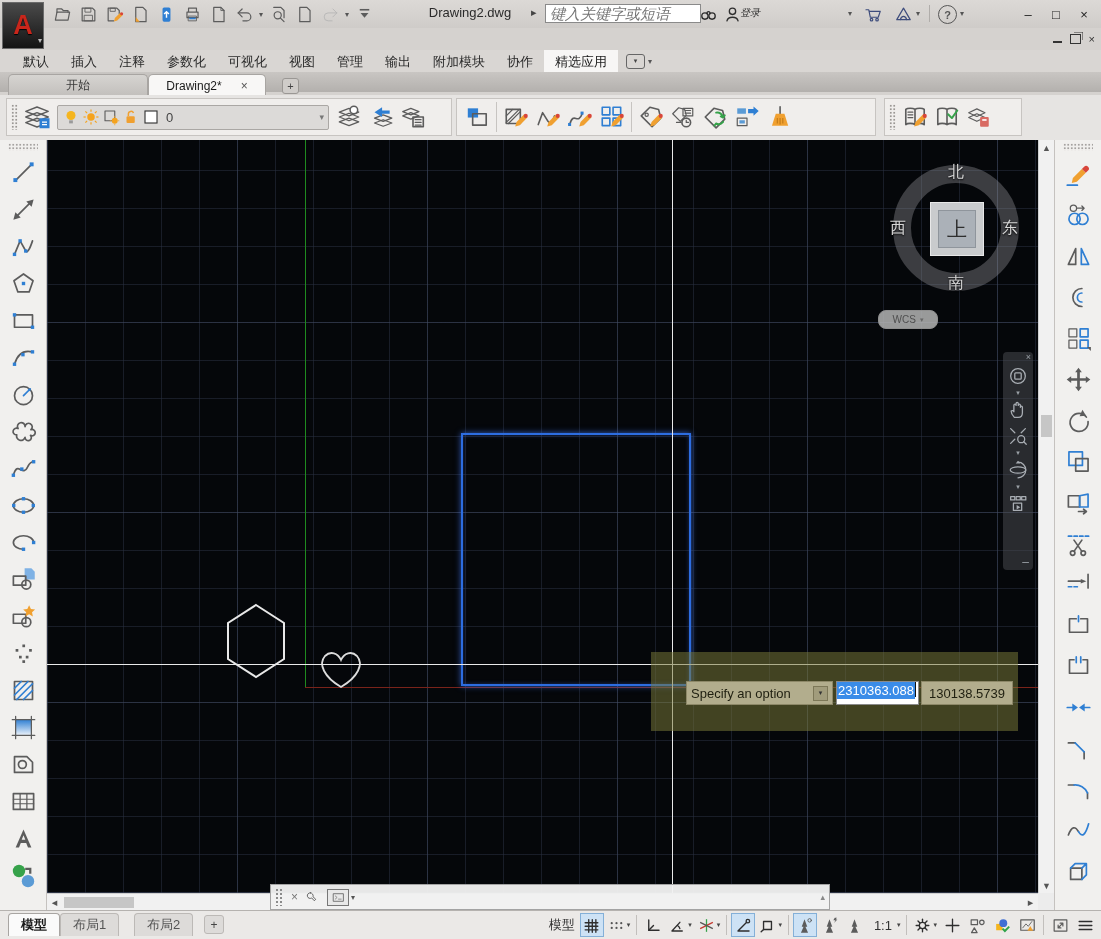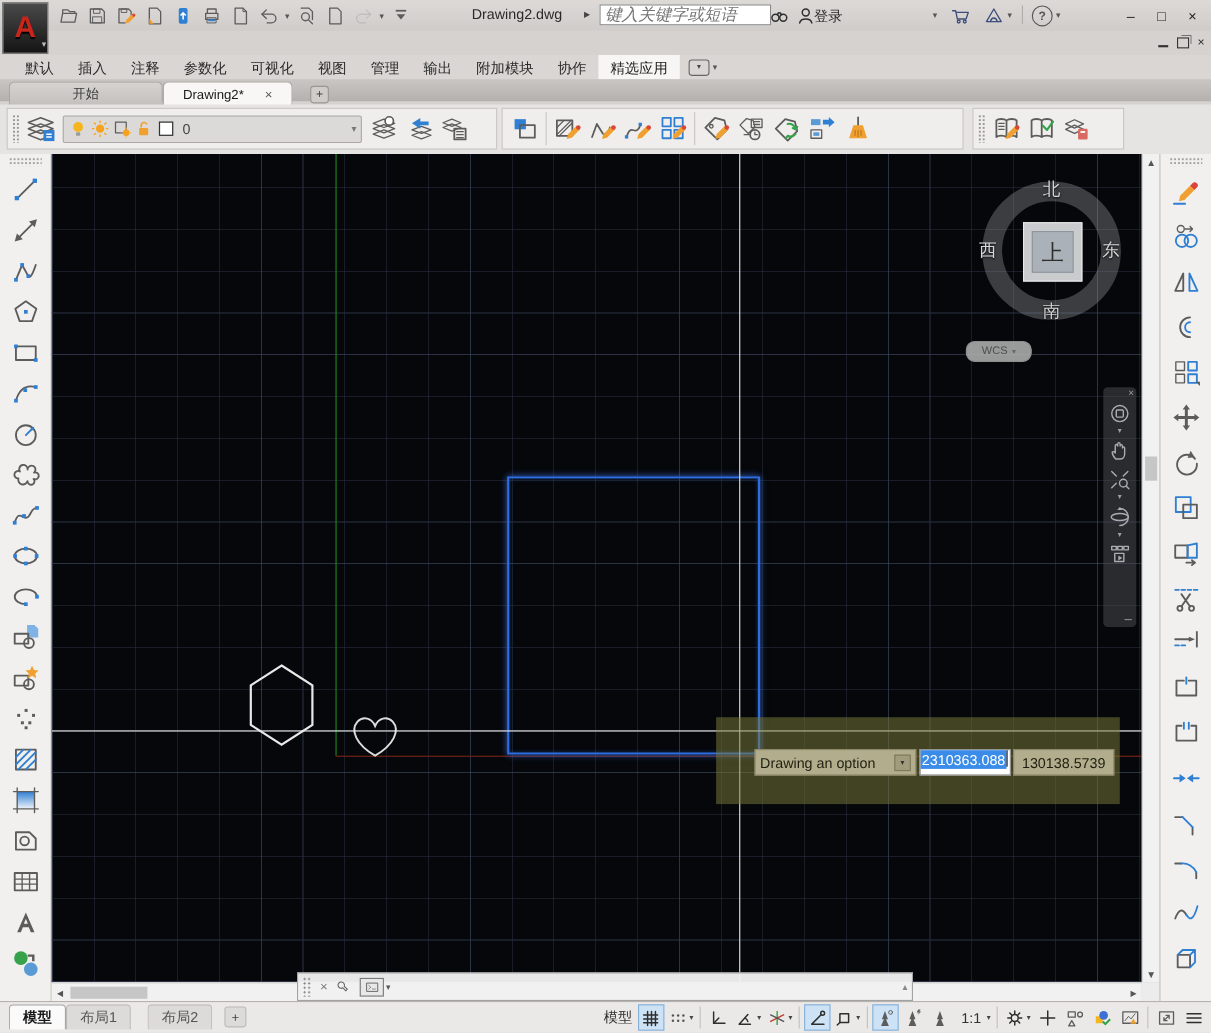--- a/index.html
+++ b/index.html
@@ -15,21 +15,21 @@
   .qat{position:absolute;left:50px;top:2px;height:24px;display:flex;align-items:center;gap:2px;}
   .qat .qi{width:24px;height:24px;display:flex;align-items:center;justify-content:center;}
   .qat .qi svg{width:19px;height:19px;}
   .qat .dd{font-size:8px;color:#555;margin:0 1px;}
   .doc-title{position:absolute;left:380px;top:5px;width:180px;text-align:center;font-size:13px;color:#2a2a2a;}
   .play{position:absolute;left:531px;top:6px;color:#444;font-size:11px;}
   .search{position:absolute;left:545px;top:4px;width:146px;height:17px;border:1px solid #8a8a8a;background:#fff;
           font-style:italic;font-size:15px;color:#555;padding:0 4px;font-family:"Liberation Sans",sans-serif;}
   .tb-ic{position:absolute;top:4px;width:22px;height:20px;display:flex;align-items:center;justify-content:center;}
   .tb-ic svg{width:19px;height:19px;}
-  .login{position:absolute;left:740px;top:6px;font-size:13px;color:#2a2a2a;}
+  .login{position:absolute;left:740px;top:6px;font-size:10px;color:#2a2a2a;font-style:italic;}
   .tb-dd{position:absolute;top:9px;font-size:8px;color:#555;}
   .tb-sep{position:absolute;top:5px;width:1px;height:17px;background:#b0adaa;}
   .help-c{position:absolute;left:938px;top:5px;width:17px;height:17px;border:1.5px solid #555;border-radius:50%;
           display:flex;align-items:center;justify-content:center;font-size:11px;font-weight:bold;color:#555;}
   .winbtn{position:absolute;top:4px;width:24px;height:20px;display:flex;align-items:center;justify-content:center;
           font-size:13px;color:#222;}
   
   .menubar{position:absolute;left:0;top:28px;width:1101px;height:22px;background:#d5d2cf;display:flex;
            align-items:center;padding-left:60px;gap:22px;box-sizing:border-box;}
   .menu-item{font-size:13px;color:#2a2a2a;white-space:nowrap;}
@@ -877,21 +877,21 @@
                 <path fill="#a8adb3" d="M10.5,13 l4,2.5 -4,2.5 z"></path>
               </svg>
             </span>
           </div>
         </div>
       <span class="nminus">–</span>
     </div>
 
     <div class="dyn-ov"></div>
     <div class="dyn-prompt">
-      <span>Drawing an option</span>
+      <span>Specify an option</span>
       <span class="ki">▾</span>
     </div>
     <div class="dyn-x">
       <span class="sel">2310363.088</span>
         <span class="cur"></span>
     </div>
     <div class="dyn-y">
       <span>130138.5739</span>
     </div>
   </div>

